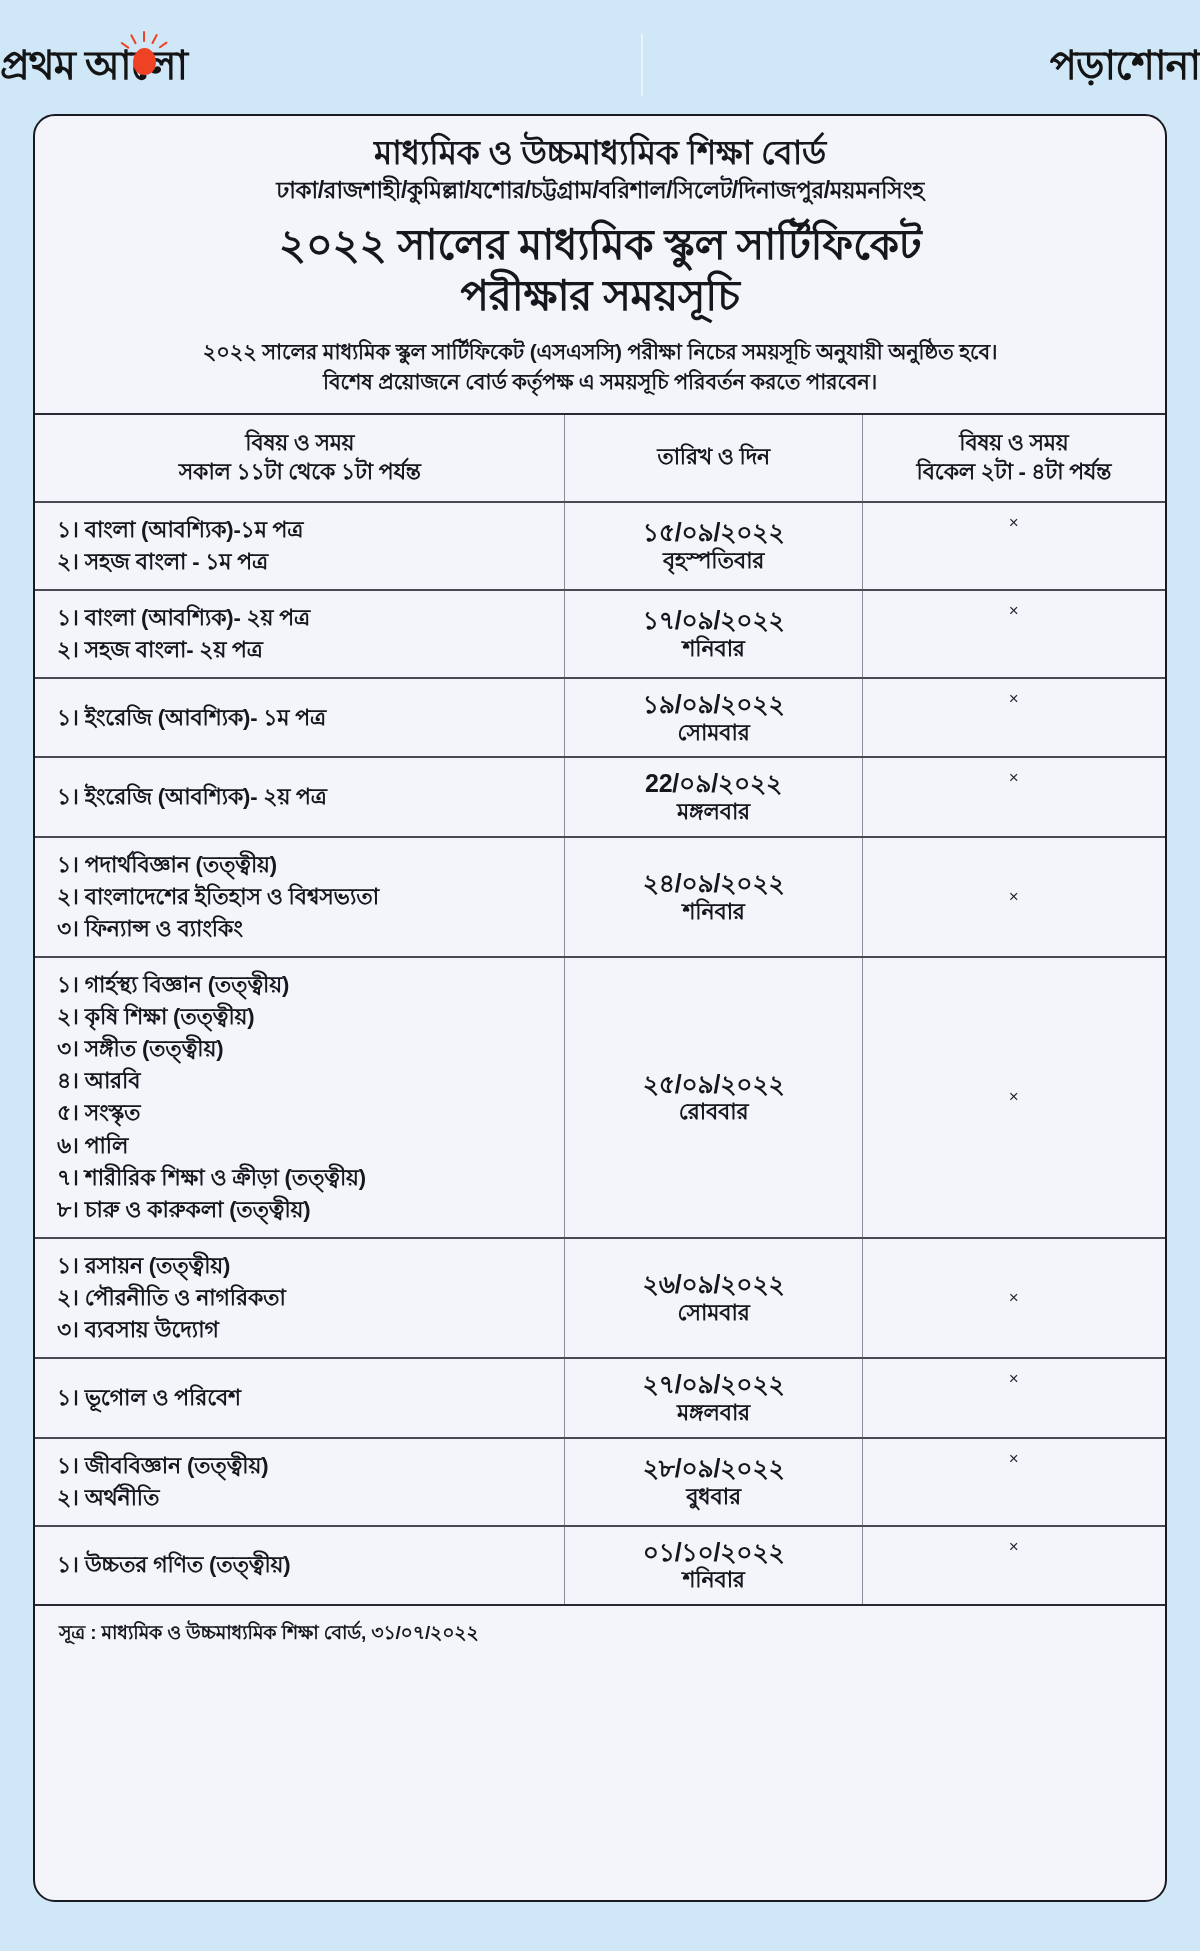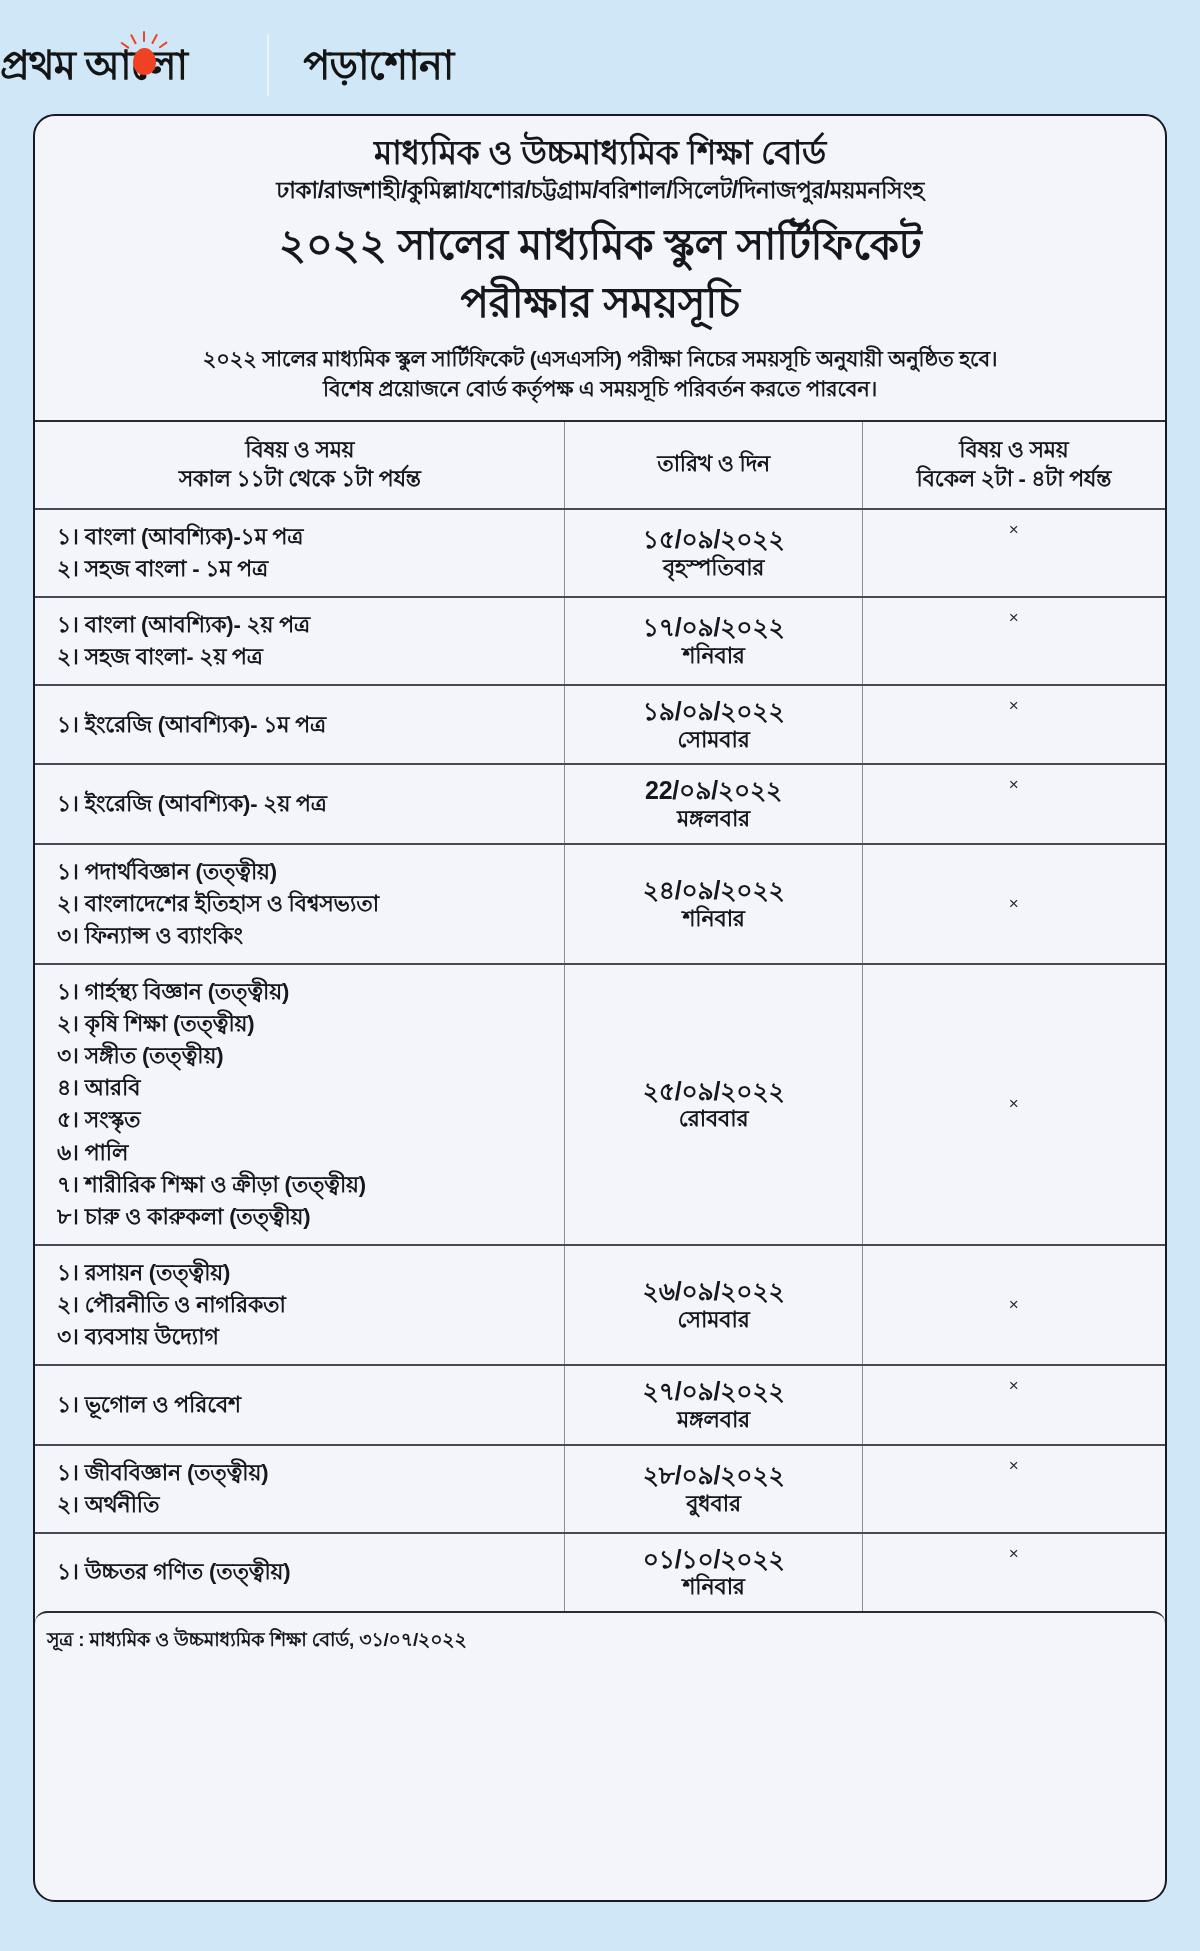--- a/index.html
+++ b/index.html
@@ -15,21 +15,21 @@
     font-family: "Liberation Sans", "DejaVu Sans", sans-serif;
     color: #16161d;
     overflow: hidden;
   }
 
   
   .masthead {
     height: 130px;
     display: flex;
     align-items: center;
-    justify-content: flex-start;
+    justify-content: space-between;
     gap: 0px;
   }
 
   .brand-primary {
     display: flex;
     align-items: flex-end;
     position: relative;
     padding-right: 46px;
   }
 
@@ -121,21 +121,21 @@
   }
 
   .main-title {
     font-size: 42px;
     font-weight: 700;
     line-height: 1.2;
     margin-top: 14px;
     letter-spacing: -0.4px;
   }
 
-  .main-title .t-line { display: block; margin-top: 7px; }
+  .main-title .t-line { display: block; }
 
   .notice {
     font-size: 21px;
     font-weight: 600;
     line-height: 1.42;
     margin-top: 16px;
     padding: 0 16px 6px;
     letter-spacing: -0.2px;
   }
   .notice .n-line { display: block; }
@@ -205,26 +205,25 @@
     font-size: 17px;
     font-weight: 400;
     color: #2b2b33;
     vertical-align: middle;
   }
   td.after-cell.align-top { vertical-align: top; padding-top: 10px; }
 
   
   .card-foot {
     border-top: 2.2px solid #2a2a33;
-    padding: 12px 0 12px 12px;
+    padding: 12px 0 12px 24px;
     font-size: 19px;
     font-weight: 700;
     letter-spacing: -0.2px;
     flex: 1;
-    border-radius: 12px;
   }
 </style>
 </head>
 <body>
 
 <div class="masthead">
 
   <div class="brand-primary">
     <span class="brand-text">প্রথম আলো</span>
     <span class="sun-mark">

